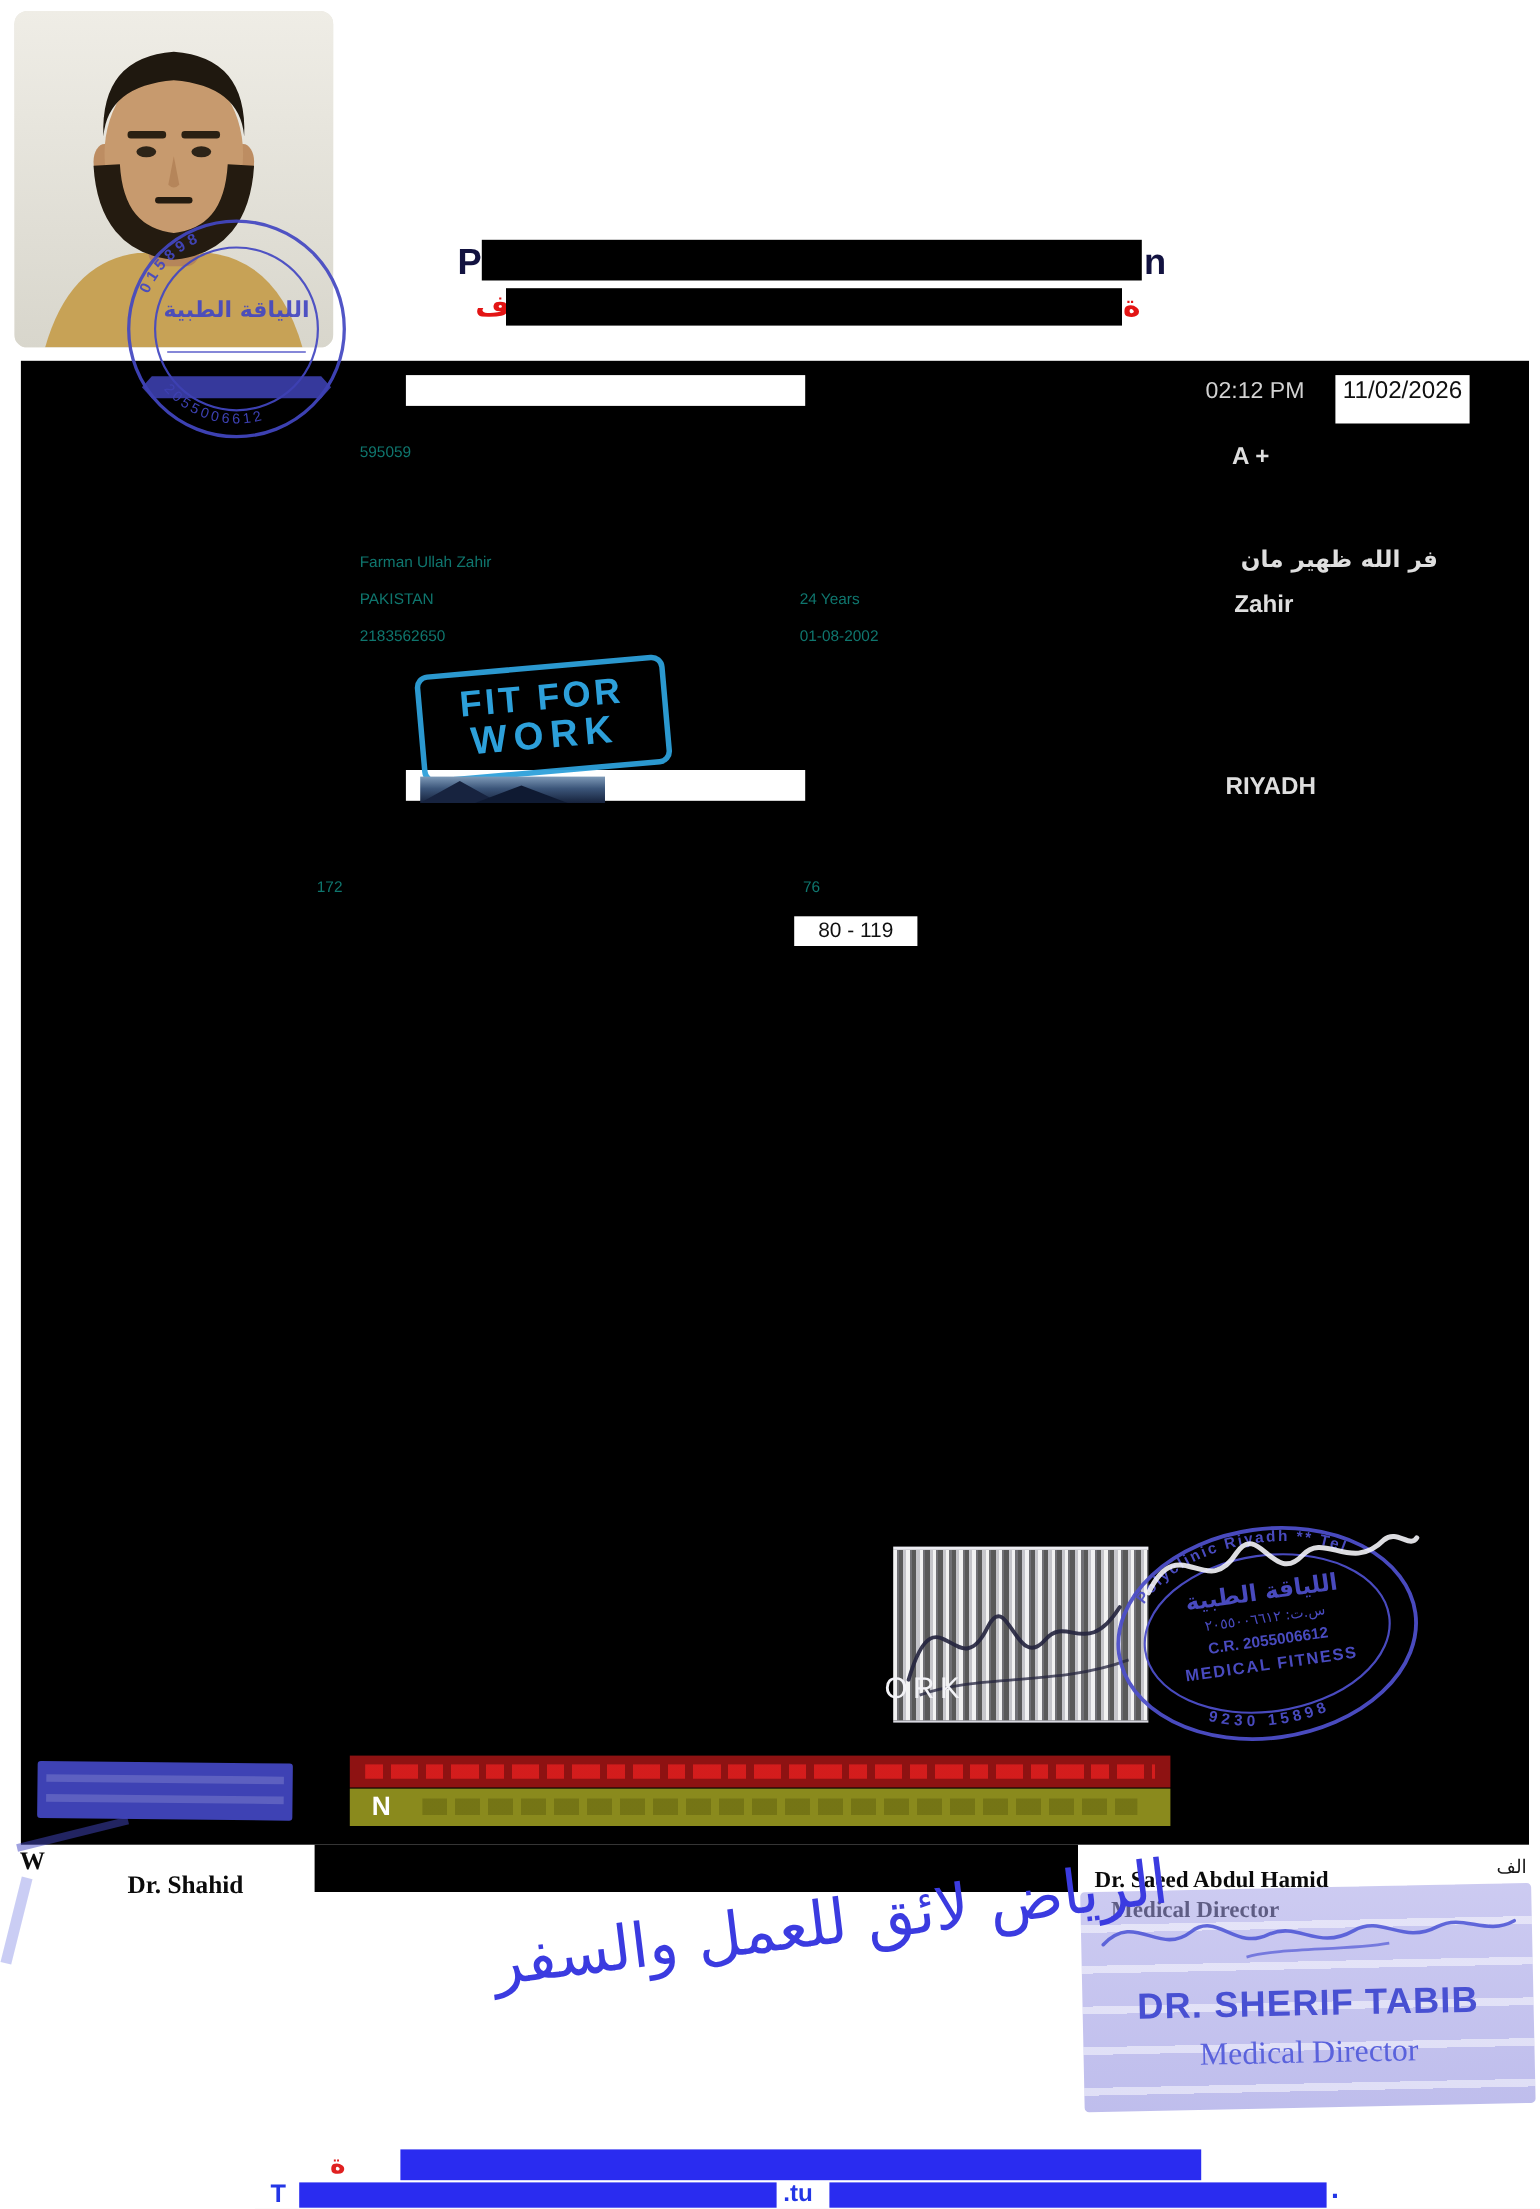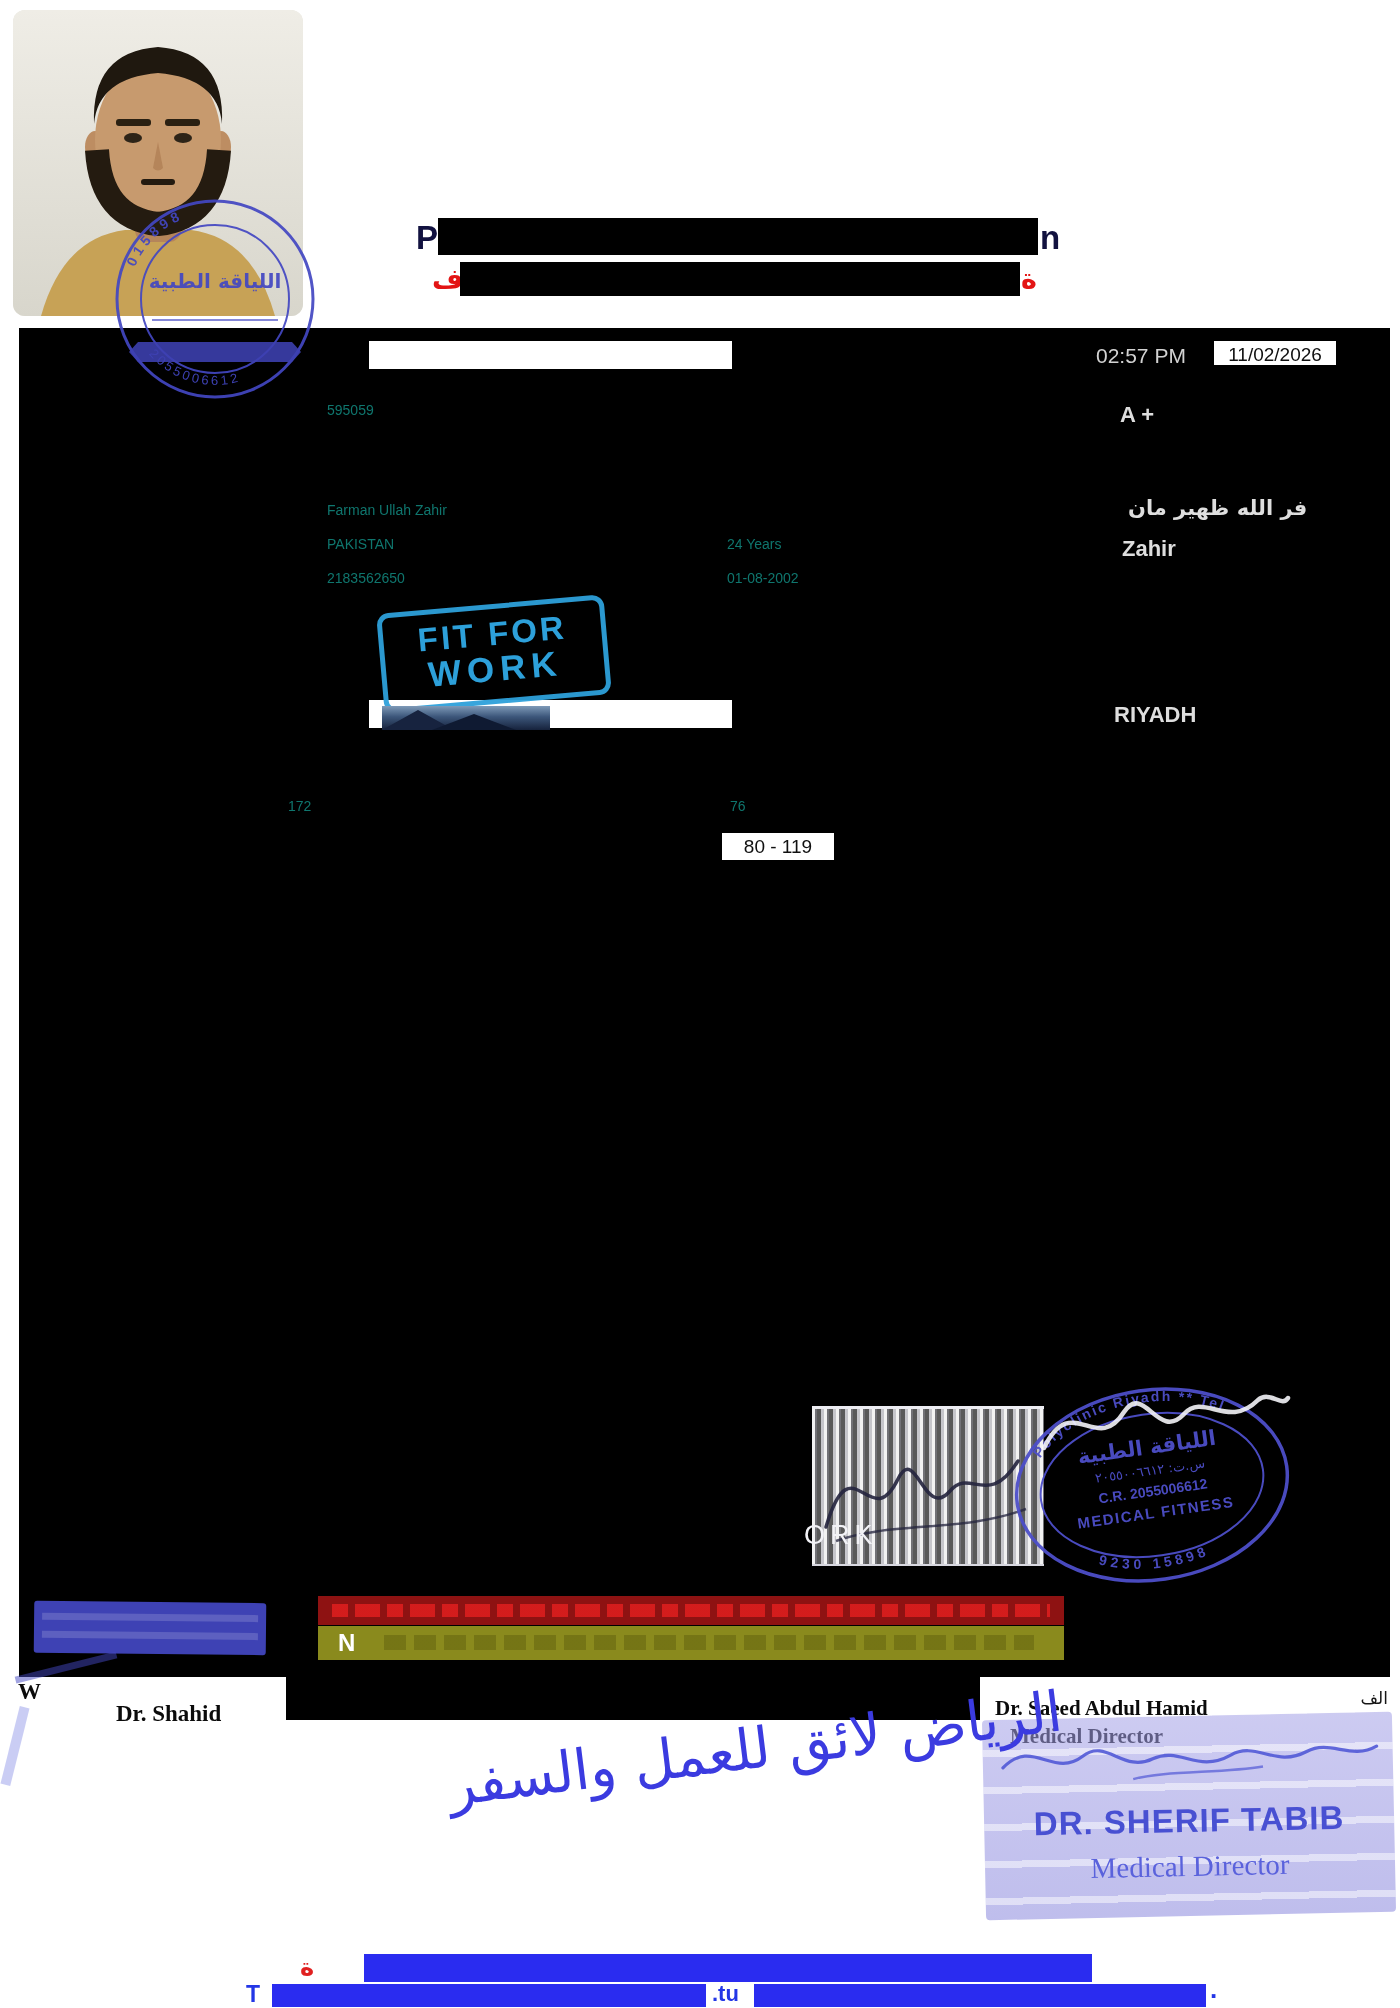--- a/index.html
+++ b/index.html
@@ -24,22 +24,22 @@
 
   
   #black-main{left:19px;top:328px;width:1371px;height:1349px;z-index:1}
   #black-bar-a{left:286px;top:1677px;width:694px;height:43px;z-index:1}
 
   
   .fld{z-index:2;color:#0f766e;font-size:14px}
   .fld-b{z-index:2;color:#dedede;font-size:22px;font-weight:bold}
   #white-bar-1{left:369px;top:341px;width:363px;height:28px;background:#fff;z-index:2}
   #time{left:1096px;top:344px;font-size:21px;color:#d2d2d2;z-index:2}
-  #date-box{left:1214px;top:341px;width:122px;height:24px;background:#fff;color:#101010;
-            font-size:19px;text-align:center;line-height:28px;z-index:2}
+  #date-box{left:1214px;top:341px;width:122px;height:44px;background:#fff;color:#101010;
+            font-size:22px;text-align:center;line-height:28px;z-index:2}
   #report-no{left:327px;top:402px}
   #blood{left:1120px;top:402px}
   #name-en{left:327px;top:502px}
   #name-ar{left:1128px;top:496px;font-size:21px}
   #nationality{left:327px;top:536px}
   #age{left:727px;top:536px}
   #gender{left:1122px;top:536px}
   #idnum{left:327px;top:570px}
   #dob{left:727px;top:570px}
   #riyadh{left:1114px;top:702px}
@@ -176,21 +176,21 @@
   <div class="abs" id="title-n">n</div>
 
   <div class="abs ar" id="sub-l">ف</div>
   <div class="abs redact" id="sub-bar"></div>
   <div class="abs ar" id="sub-r">ة</div>
 
   <div class="abs redact" id="black-main"></div>
   <div class="abs redact" id="black-bar-a"></div>
 
   <div class="abs" id="white-bar-1"></div>
-  <div class="abs" id="time">02:57  PM</div>
+  <div class="abs" id="time">02:12  PM</div>
   <div class="abs" id="date-box">11/02/2026</div>
 
   <div class="abs fld" id="report-no">595059</div>
   <div class="abs fld-b" id="blood">A +</div>
   <div class="abs fld" id="name-en">Farman Ullah Zahir</div>
   <div class="abs fld-b ar" id="name-ar">فر الله ظهير مان</div>
   <div class="abs fld" id="nationality">PAKISTAN</div>
   <div class="abs fld" id="age">24 Years</div>
   <div class="abs fld-b" id="gender">Zahir</div>
   <div class="abs fld" id="idnum">2183562650</div>

